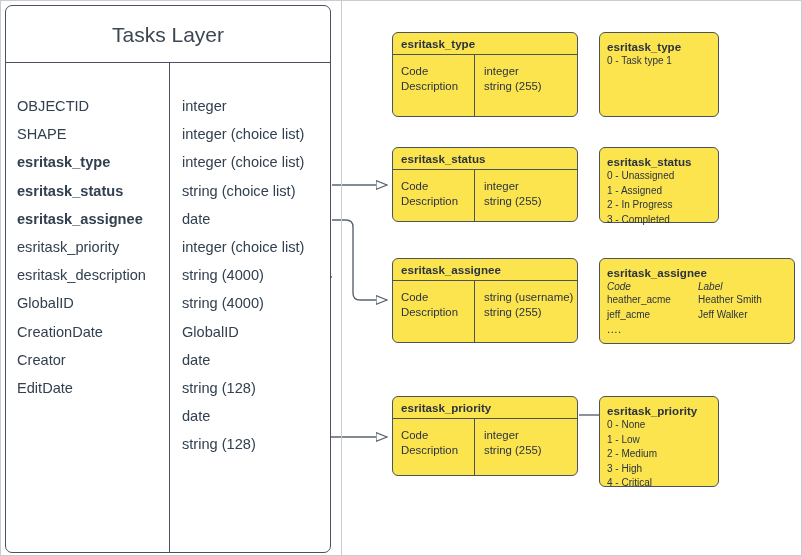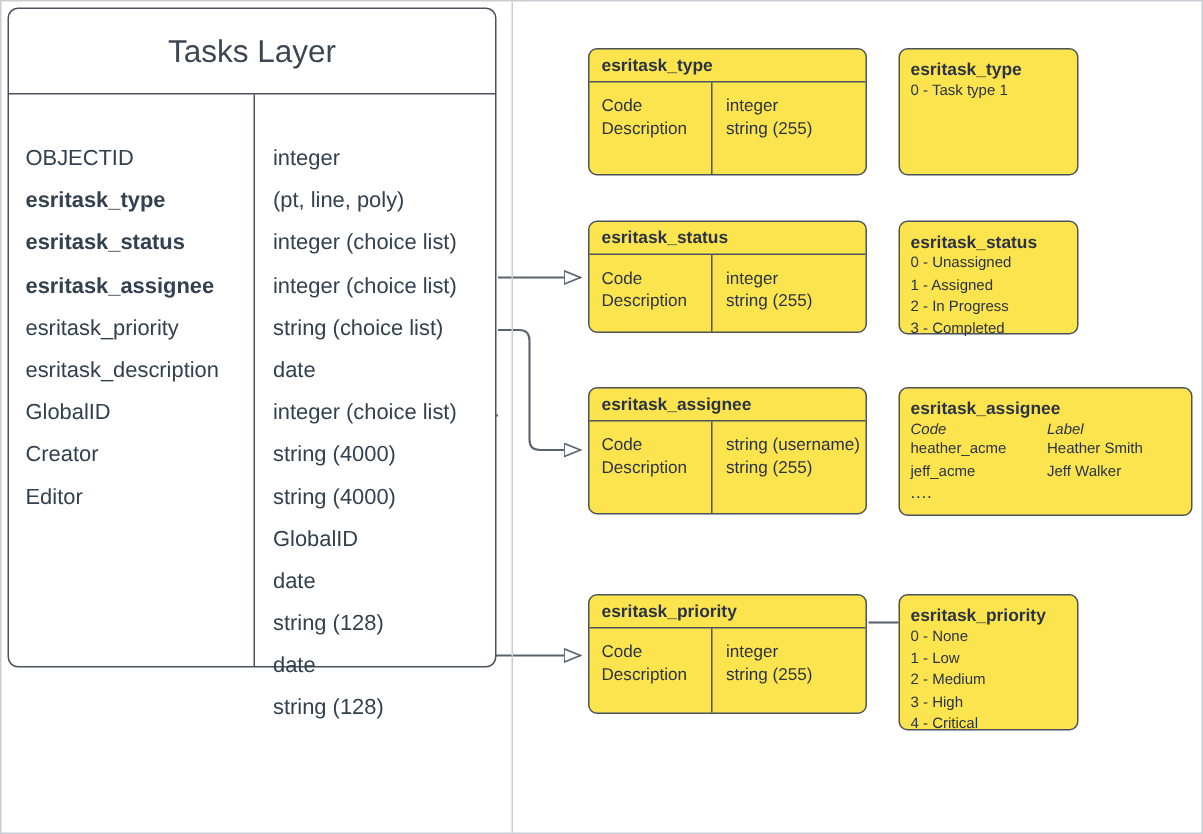--- a/index.html
+++ b/index.html
@@ -28,21 +28,21 @@
     width: 802px; height: 556px;
     pointer-events: none;
   }
 
   
   .entity {
     position: absolute;
     left: 4px;
     top: 4px;
     width: 326px;
-    height: 440px;
+    height: 548px;
     box-sizing: border-box;
     background: #ffffff;
     border: 1.4px solid #49525e;
     border-radius: 7px;
   }
   .entity-title {
     height: 57px;
     line-height: 57px;
     text-align: center;
     font-size: 21px;
@@ -199,32 +199,33 @@
     </g>
   </svg>
 
   <div class="panel-divider"></div>
 
   <div class="entity">
     <div class="entity-title">Tasks Layer</div>
     <div class="entity-body">
       <div class="col-names">
         <div class="frow">OBJECTID</div>
+        <div class="frow">SHAPE</div>
         <div class="frow bold">esritask_type</div>
         <div class="frow bold">esritask_status</div>
         <div class="frow bold">esritask_assignee</div>
         <div class="frow">esritask_priority</div>
         <div class="frow">esritask_description</div>
         <div class="frow">GlobalID</div>
+        <div class="frow">CreationDate</div>
         <div class="frow">Creator</div>
-        <div class="frow">Editor</div>
+        <div class="frow">EditDate</div>
       </div>
       <div class="col-types">
         <div class="frow">integer</div>
-        <div class="frow">(pt, line, poly)</div>
         <div class="frow">integer (choice list)</div>
         <div class="frow">integer (choice list)</div>
         <div class="frow">string (choice list)</div>
         <div class="frow">date</div>
         <div class="frow">integer (choice list)</div>
         <div class="frow">string (4000)</div>
         <div class="frow">string (4000)</div>
         <div class="frow">GlobalID</div>
         <div class="frow">date</div>
         <div class="frow">string (128)</div>

